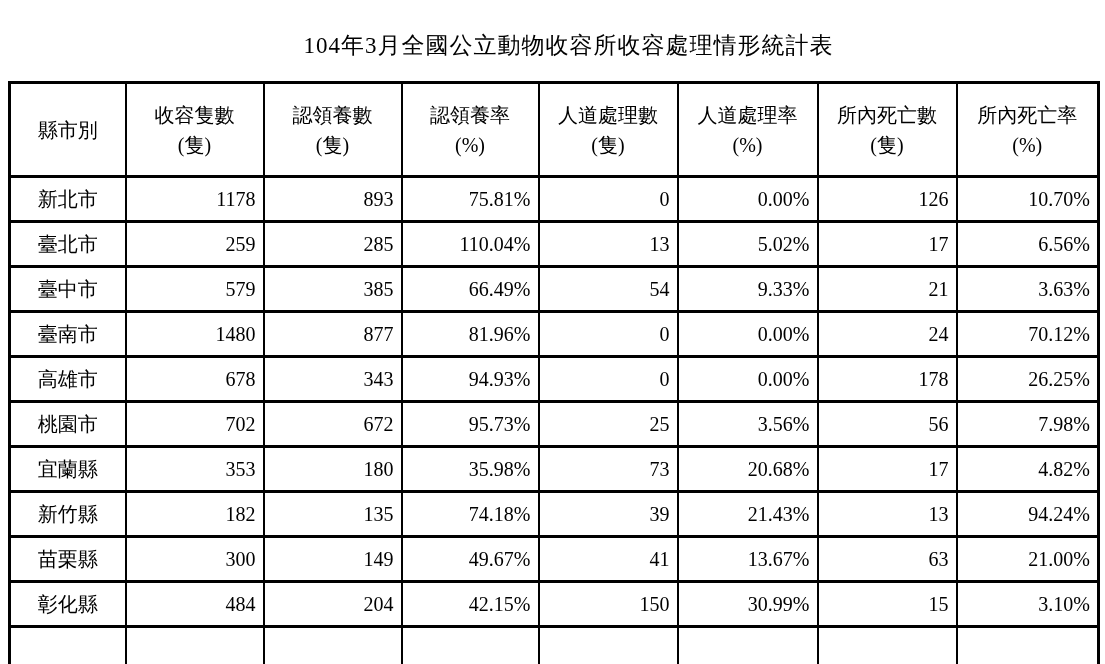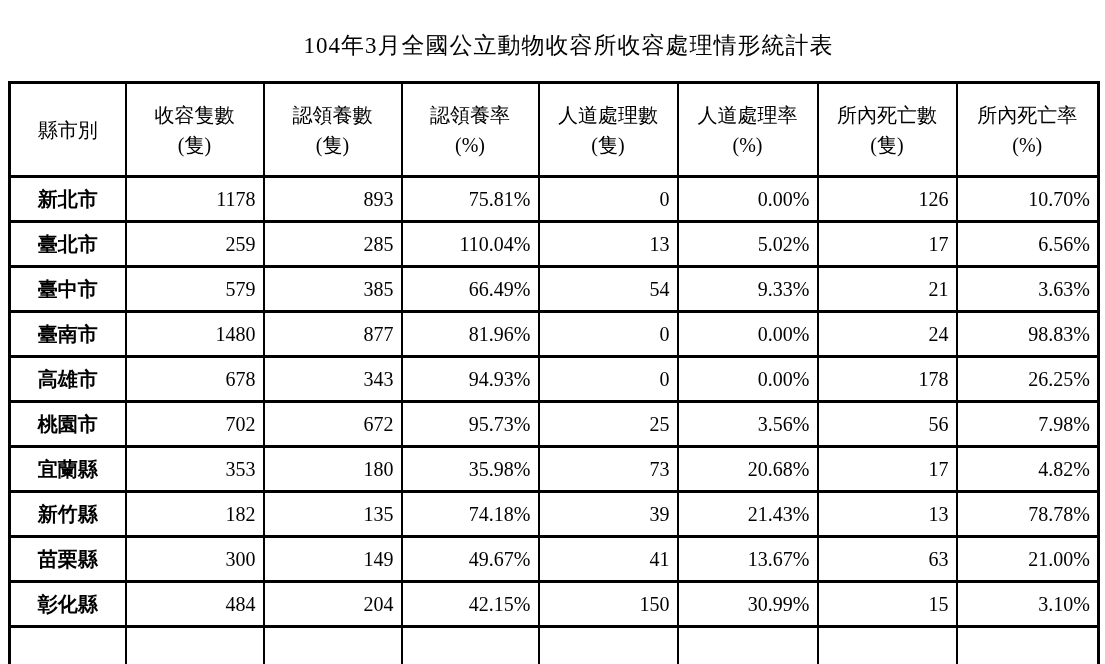--- a/index.html
+++ b/index.html
@@ -51,21 +51,21 @@
   }
   thead th {
     height: 94px;
     text-align: center;
     vertical-align: middle;
     white-space: pre-line;
     line-height: 1.5;
   }
   tbody td { height: 45px; }
   tfoot td { height: 45px; }
-  td.city { text-align: center; font-weight: bold; }
+  td.city { text-align: center; }
   td.num  { text-align: right; padding-right: 7px; }
 </style>
 </head>
 <body>
 
 <div class="title">104年3月全國公立動物收容所收容處理情形統計表</div>
 
 <table class="stats">
   <colgroup>
     <col class="c-city">
@@ -132,21 +132,21 @@
       </tr>
 
       <tr>
         <td class="city">臺南市</td>
         <td class="num">1480</td>
         <td class="num">877</td>
         <td class="num">81.96%</td>
         <td class="num">0</td>
         <td class="num">0.00%</td>
         <td class="num">24</td>
-        <td class="num">98.83%</td>
+        <td class="num">70.12%</td>
       </tr>
 
       <tr>
         <td class="city">高雄市</td>
         <td class="num">678</td>
         <td class="num">343</td>
         <td class="num">94.93%</td>
         <td class="num">0</td>
         <td class="num">0.00%</td>
         <td class="num">178</td>
@@ -176,21 +176,21 @@
       </tr>
 
       <tr>
         <td class="city">新竹縣</td>
         <td class="num">182</td>
         <td class="num">135</td>
         <td class="num">74.18%</td>
         <td class="num">39</td>
         <td class="num">21.43%</td>
         <td class="num">13</td>
-        <td class="num">78.78%</td>
+        <td class="num">94.24%</td>
       </tr>
 
       <tr>
         <td class="city">苗栗縣</td>
         <td class="num">300</td>
         <td class="num">149</td>
         <td class="num">49.67%</td>
         <td class="num">41</td>
         <td class="num">13.67%</td>
         <td class="num">63</td>

